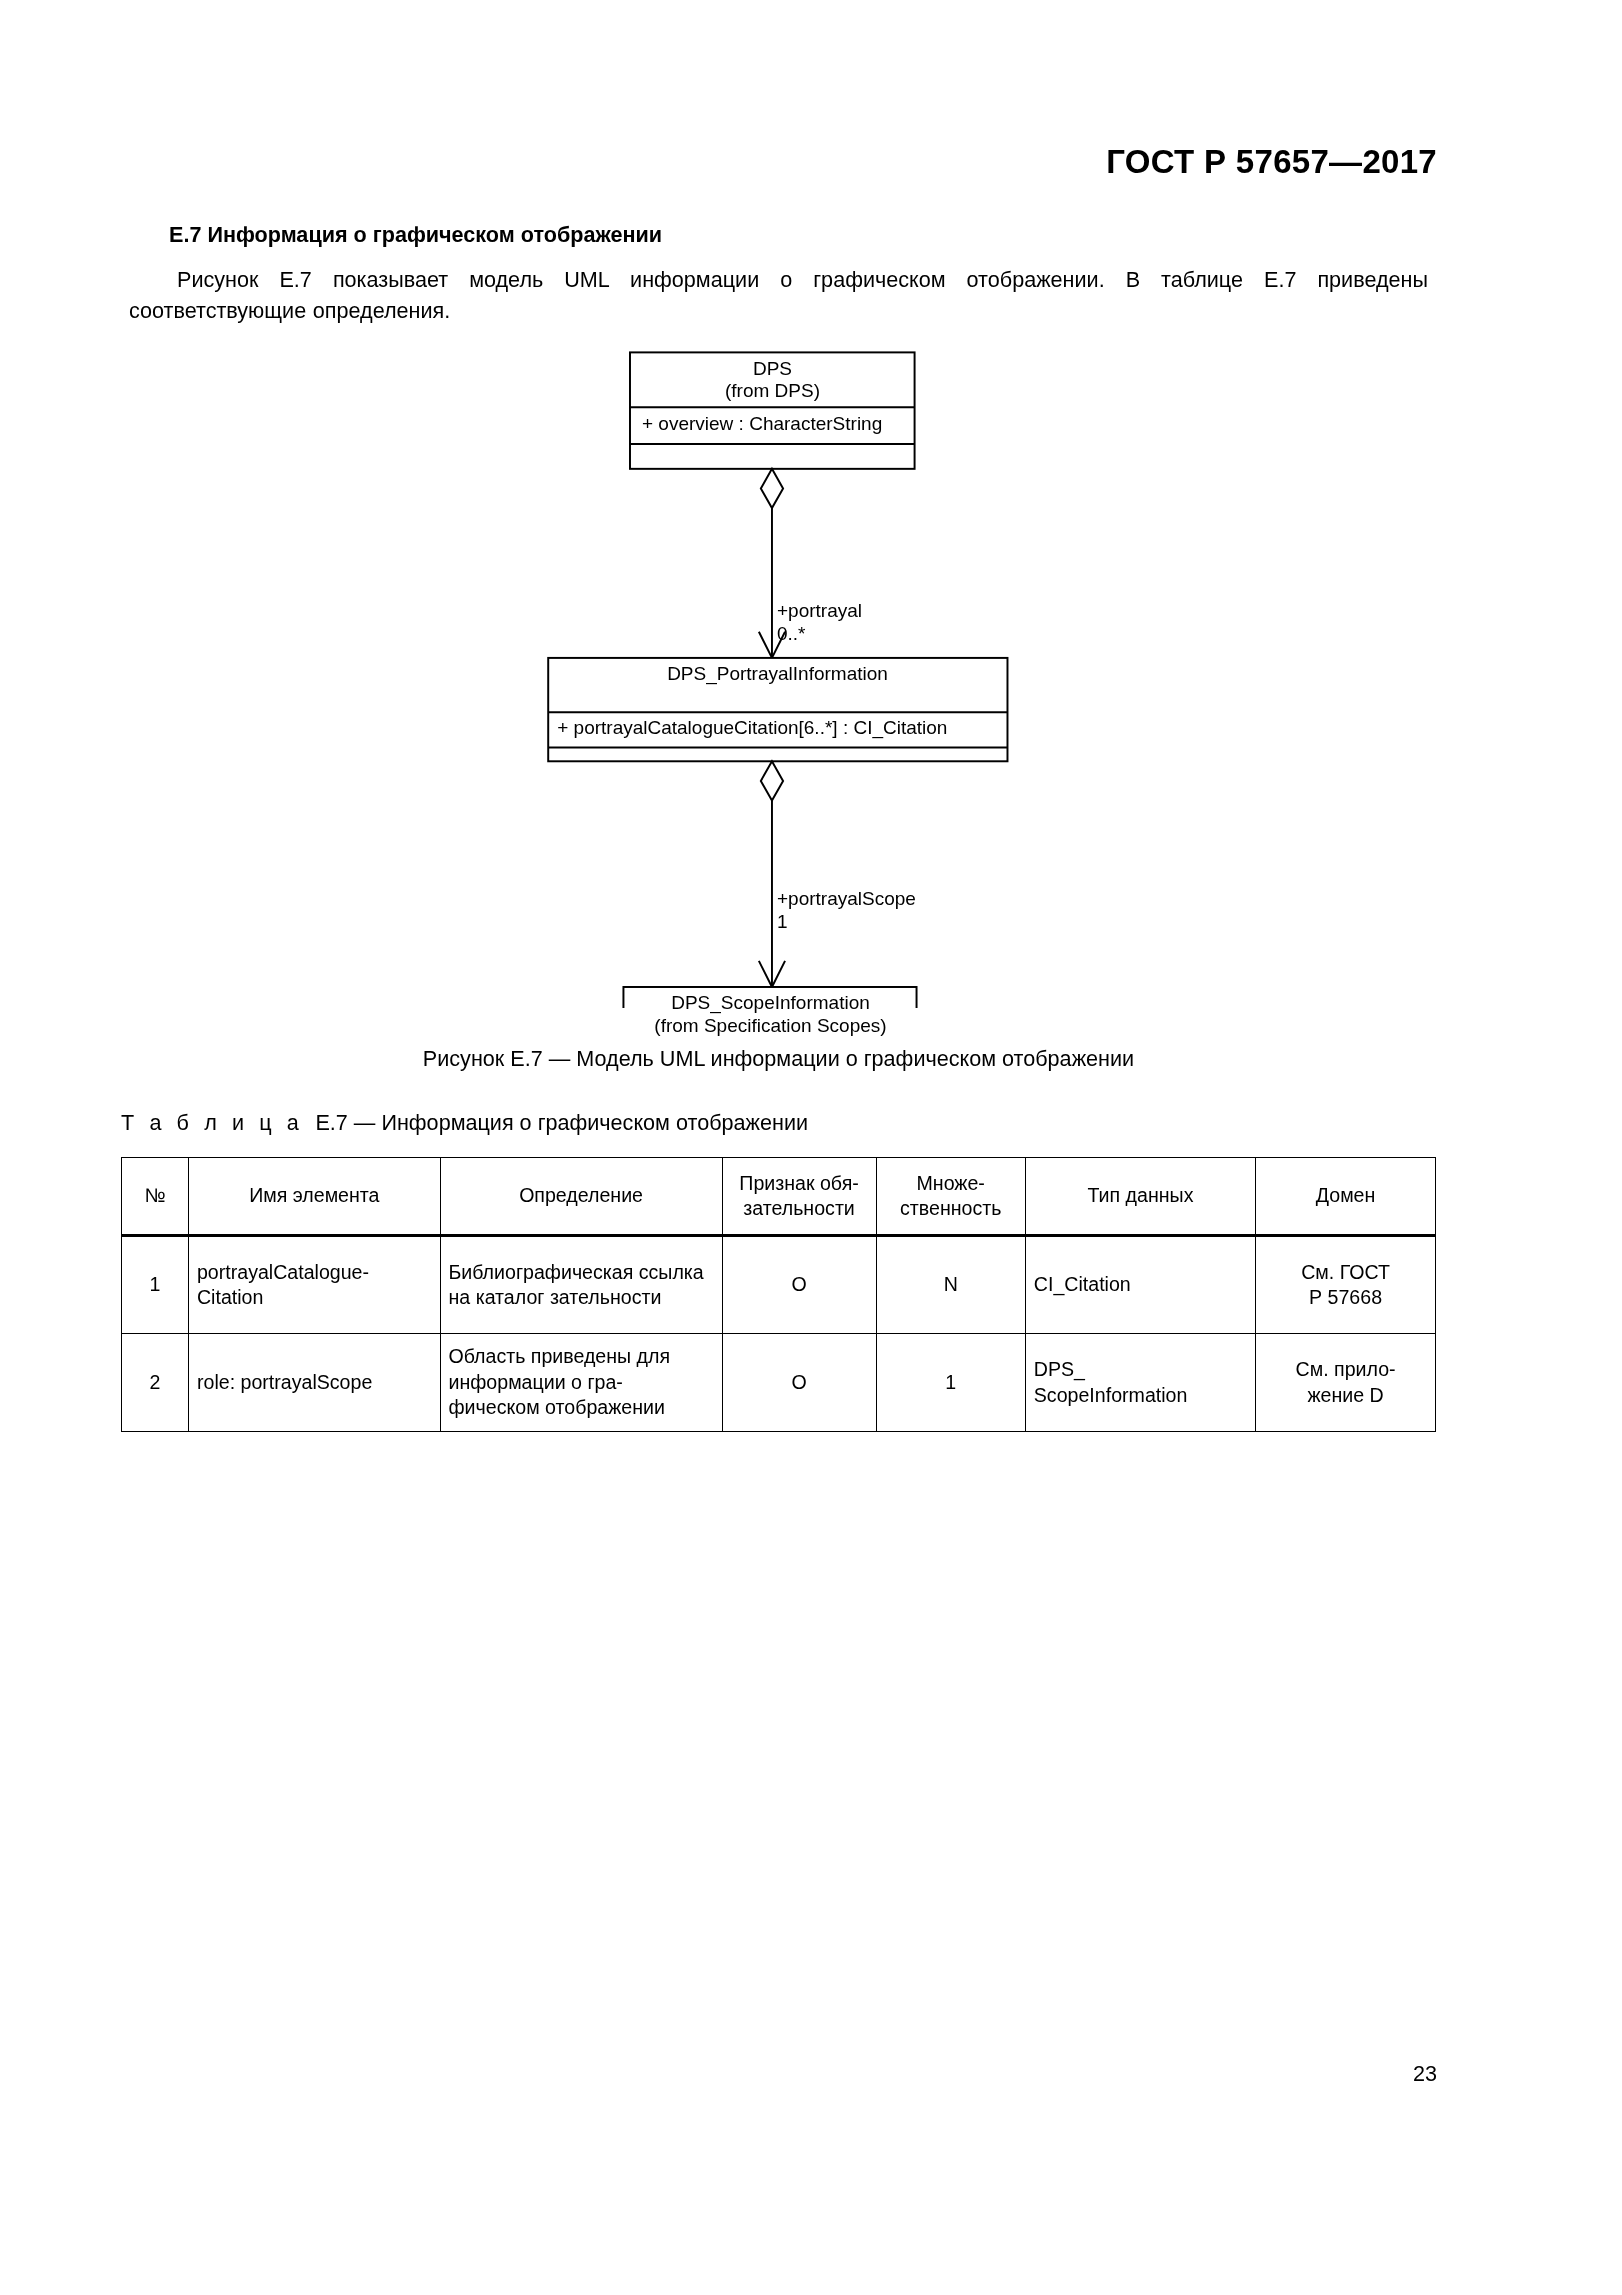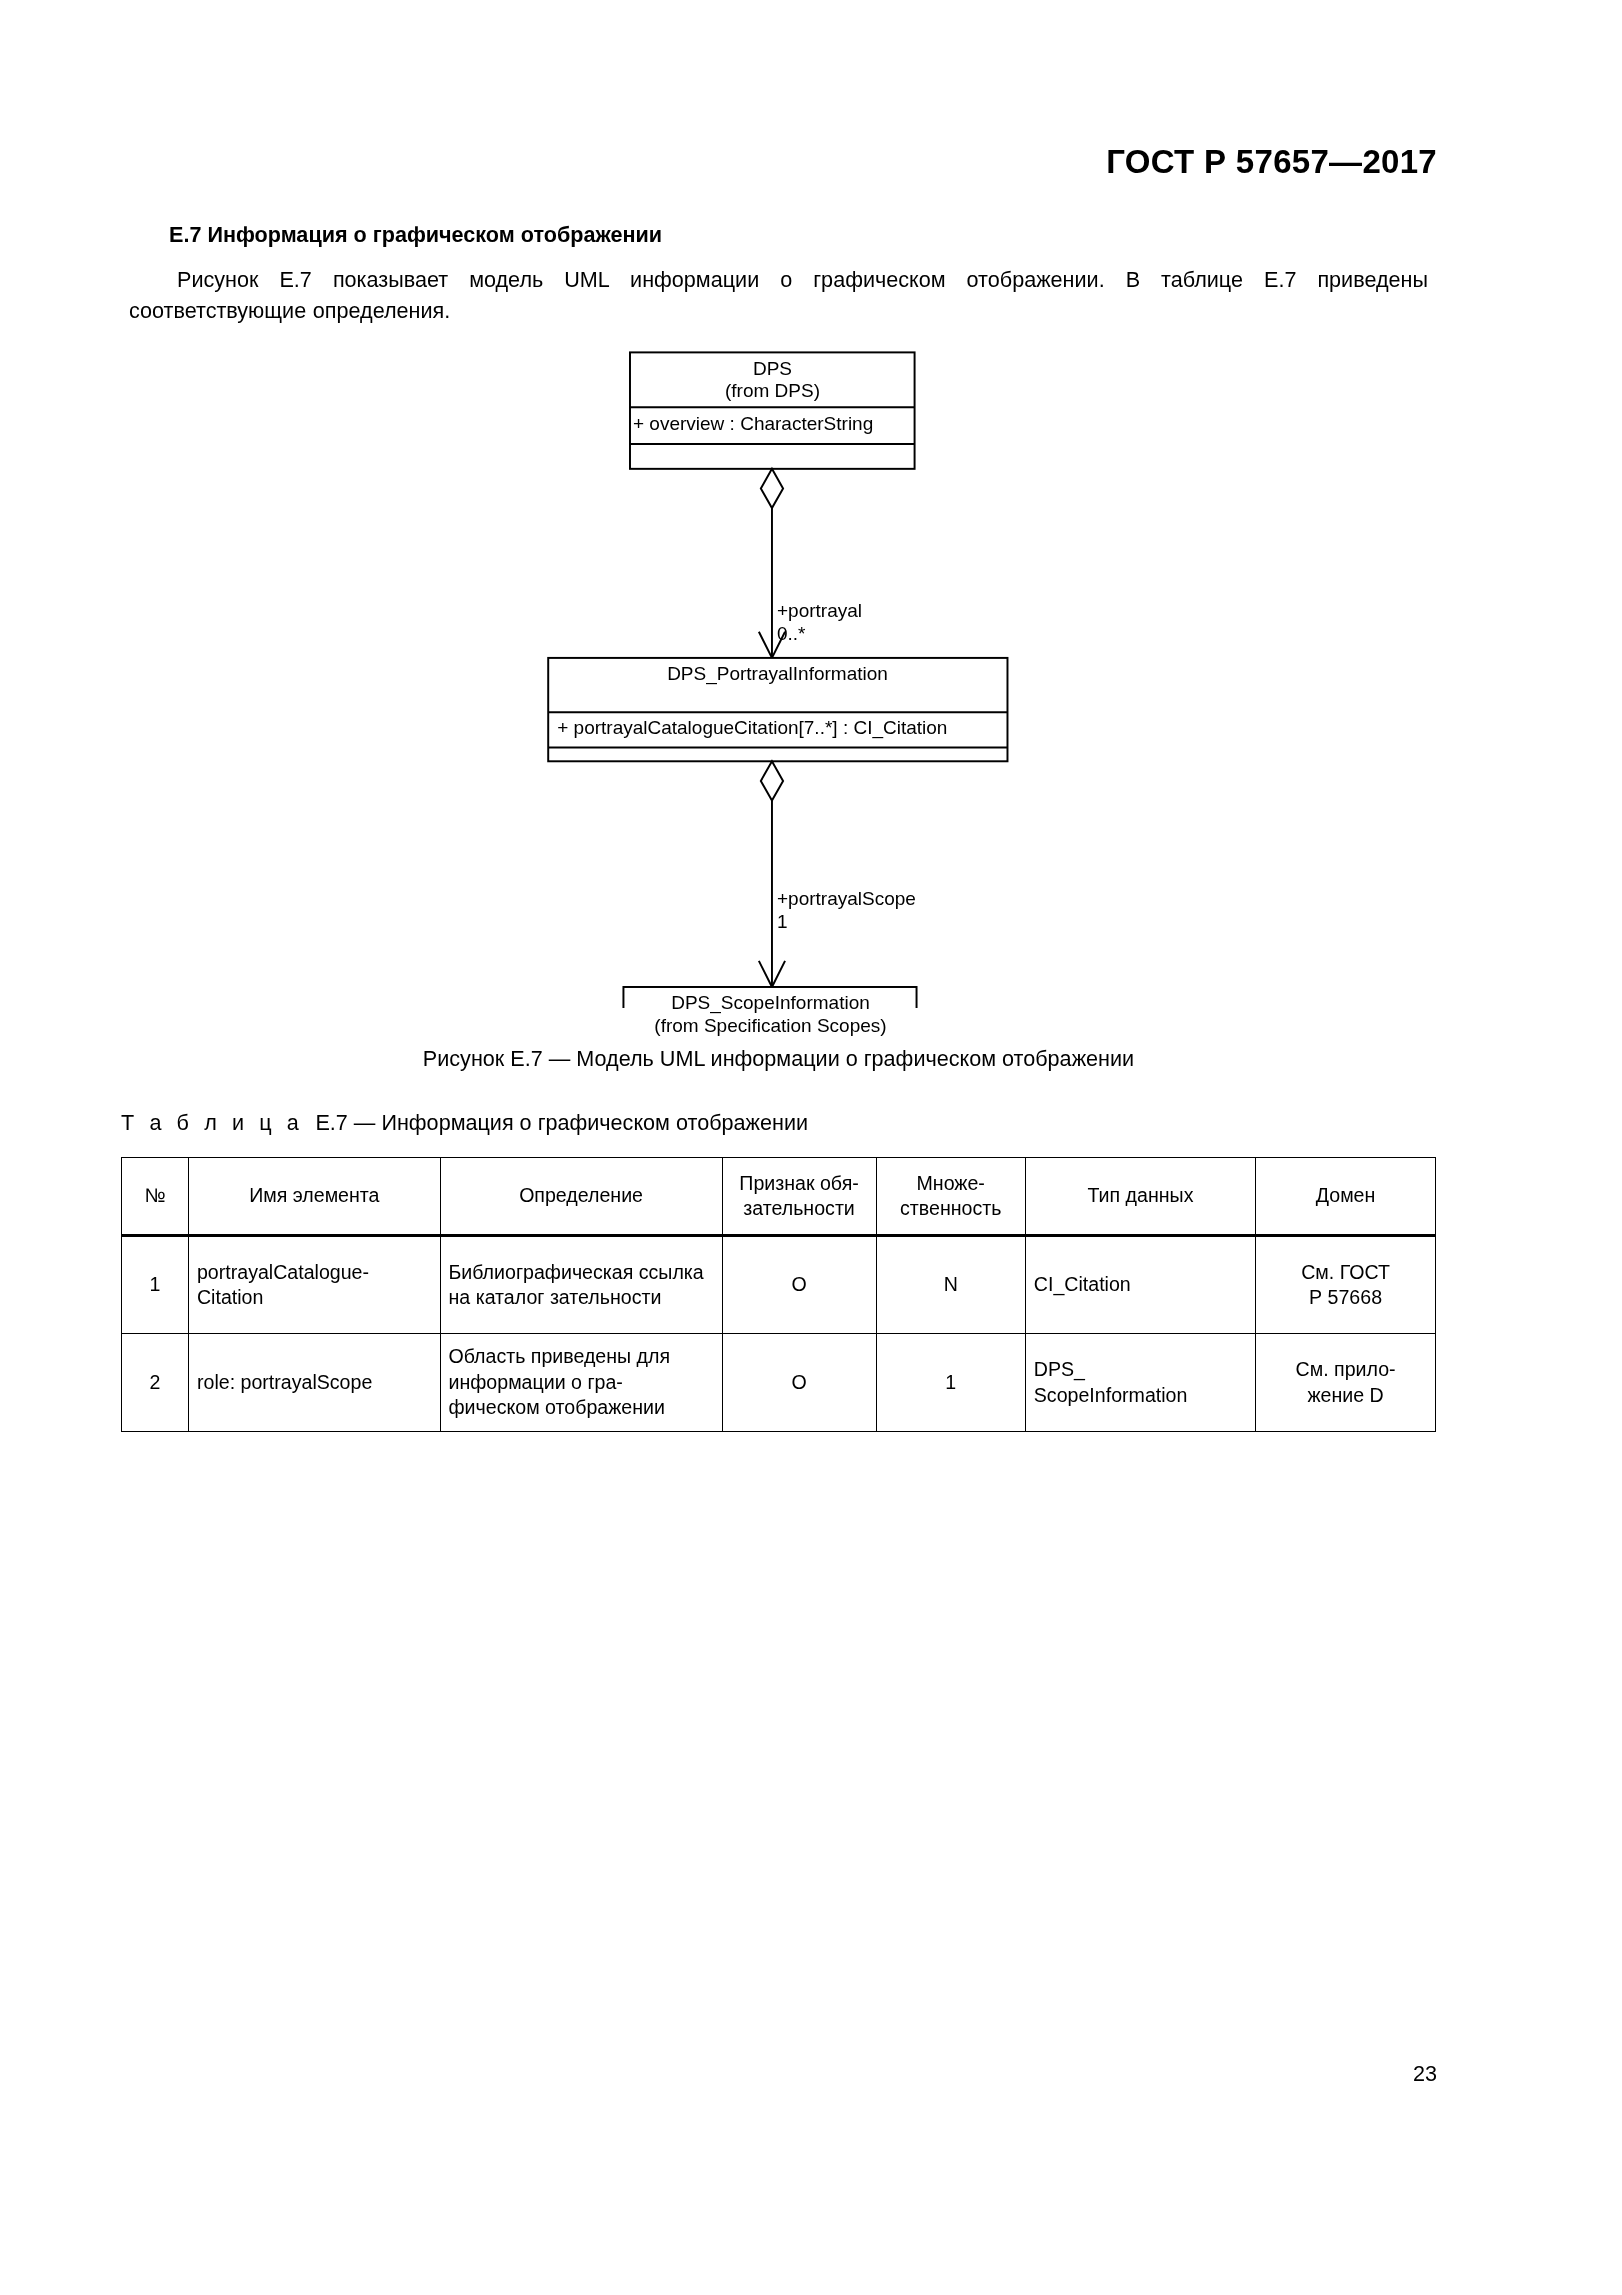--- a/index.html
+++ b/index.html
@@ -62,21 +62,21 @@
   .uml-box-text {
     position: absolute;
     text-align: center;
     font-size: 19px;
     line-height: 1.2;
     white-space: nowrap;
   }
 
   
   .dps-name      { left: 509px; top: 23.6px;  width: 285px; }
-  .dps-attr      { left: 509px; top: 79px; width: 244px; text-align: left; padding-left: 3px; box-sizing: border-box; }
+  .dps-attr      { left: 509px; top: 79px; width: 244px; text-align: left; padding-left: 12px; box-sizing: border-box; }
 
   
   .pi-name       { left: 427px; top: 329px; width: 459px; }
   .pi-attr       { left: 427px; top: 383px; width: 459px; text-align: left; padding-left: 9.2px; box-sizing: border-box; }
 
   
   .scope-name    { left: 503px; top: 658px; width: 293px; }
 
   
   .assoc-label {
@@ -207,21 +207,21 @@
     </g>
   </svg>
 
   <div class="uml-box-text dps-name">
     <div>DPS</div>
     <div>(from DPS)</div>
   </div>
   <div class="uml-box-text dps-attr">+ overview : CharacterString</div>
 
   <div class="uml-box-text pi-name">DPS_PortrayalInformation</div>
-  <div class="uml-box-text pi-attr">+ portrayalCatalogueCitation[7..*] : CI_Citation</div>
+  <div class="uml-box-text pi-attr">+ portrayalCatalogueCitation[6..*] : CI_Citation</div>
 
   <div class="uml-box-text scope-name">
     <div>DPS_ScopeInformation</div>
     <div>(from Specification Scopes)</div>
   </div>
 
   <div class="assoc-label assoc-1">
     <div>+portrayal</div>
     <div>0..*</div>
   </div>

